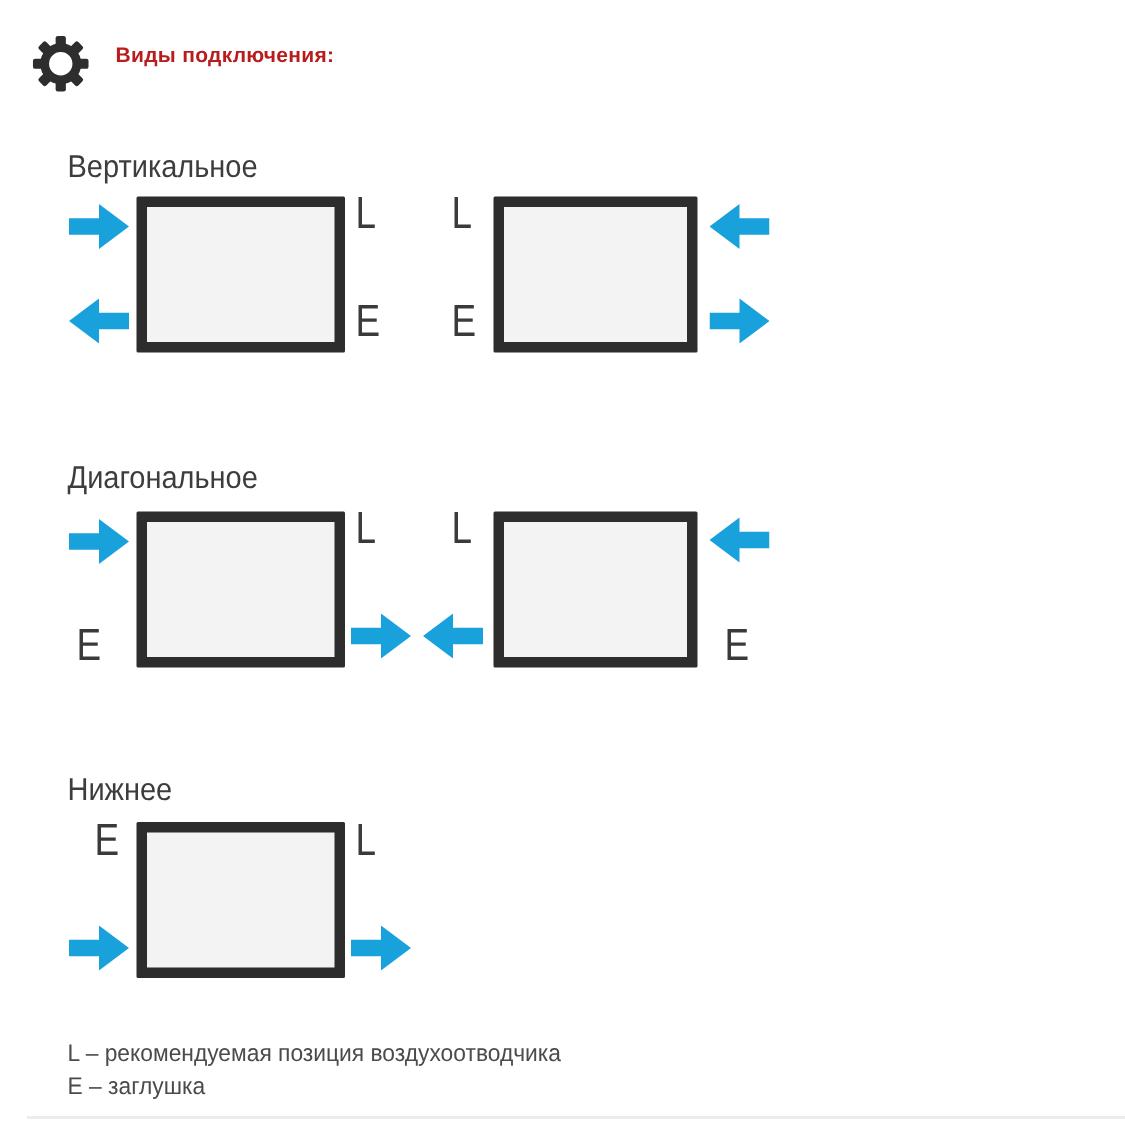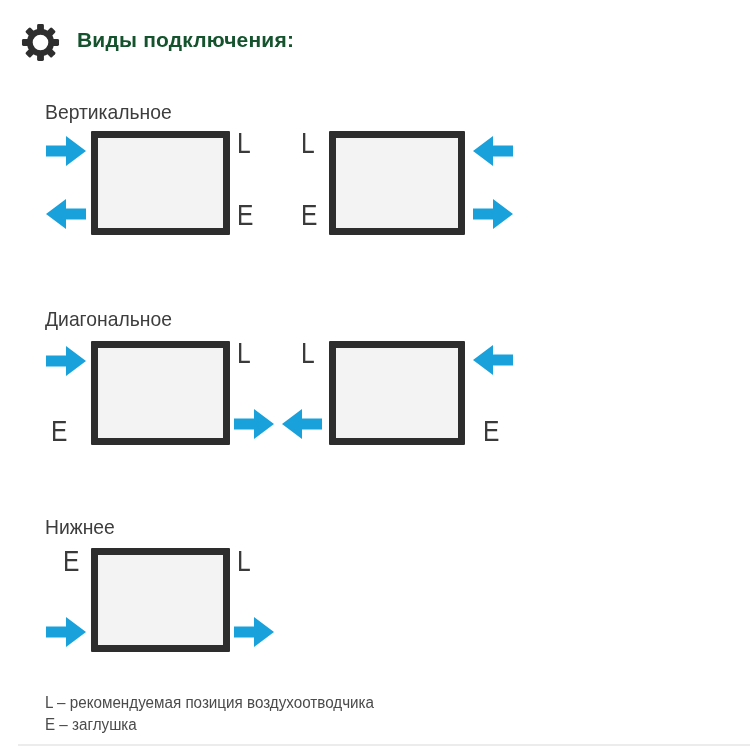--- a/index.html
+++ b/index.html
@@ -2,21 +2,21 @@
 <html style="--arrow: #19A1DC; --radiator_border: #2D2D2D; --radiator_fill: #F3F3F3; --divider: #ECECEC;"><head>
 <meta charset="utf-8">
 <style>
   html,body{margin:0;padding:0;}
   body{
     width:750px;height:750px;background:#ffffff;position:relative;overflow:hidden;
     font-family:"Liberation Sans", sans-serif;
   }
   .abs{position:absolute;}
   .page-title{
-    font-size:21px;font-weight:700;color:#14532d;letter-spacing:.2px;
+    font-size:14px;font-weight:700;color:#b91c1c;letter-spacing:.2px;
   }
   .section-label{
     font-size:21px;font-weight:400;color:#3d3d3d;line-height:21px;
     transform:scaleX(.92);transform-origin:left top;white-space:nowrap;
   }
   .radiator{
     box-sizing:border-box;
     border:7px solid var(--radiator_border,#2d2d2d);
     background:var(--radiator_fill,#f3f3f3);
     border-radius:1px;

